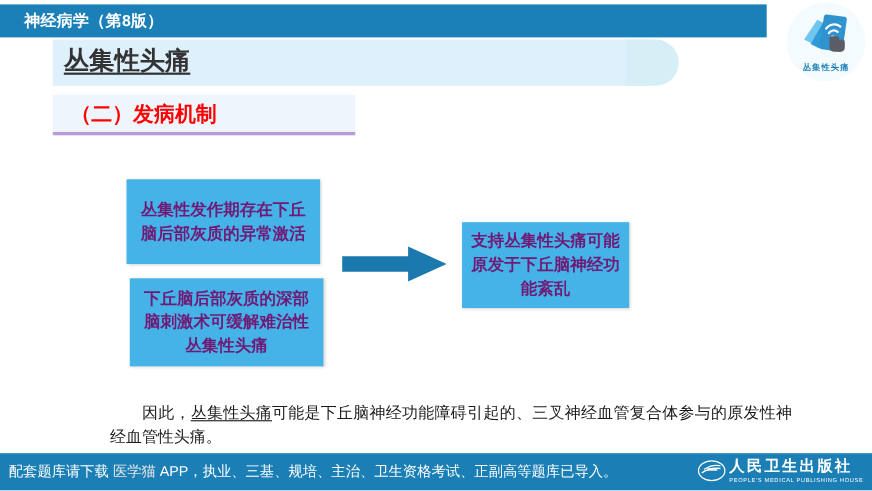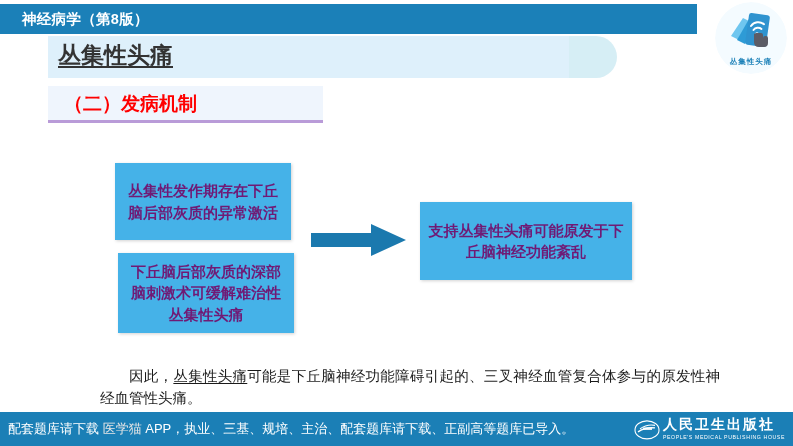--- a/index.html
+++ b/index.html
@@ -136,21 +136,21 @@
     text-align: center;
     display: flex;
     align-items: center;
     justify-content: center;
     box-sizing: border-box;
     padding: 4px 6px;
     box-shadow: 1px 1px 3px rgba(0,0,0,0.18);
   }
   #flow-box-1 { left: 115px; top: 163px; width: 176px; height: 77px; }
   #flow-box-2 { left: 118px; top: 253px; width: 176px; height: 80px; }
-  #flow-box-3 { left: 420px; top: 202px; width: 212px; height: 78px; }
+  #flow-box-3 { left: 420px; top: 202px; width: 152px; height: 78px; }
 
   
   #flow-arrow {
     position: absolute;
     left: 311px;
     top: 222px;
     width: 95px;
     height: 36px;
   }
 
@@ -186,21 +186,21 @@
     font-size: 13px;
     white-space: nowrap;
   }
   #footer-text .hl { color: #e5e5e5; }
   #publisher-logo {
     position: absolute;
     right: 8px;
     top: 50%;
     transform: translateY(-50%);
     display: flex;
-    align-items: flex-end;
+    align-items: flex-start;
     gap: 3px;
   }
   #publisher-logo .pl-cn {
     color: #ffffff;
     font-size: 14px;
     font-weight: bold;
     font-family: "Liberation Serif", "DejaVu Serif", serif;
     letter-spacing: 2px;
     line-height: 1;
   }
@@ -255,21 +255,21 @@
   <polygon points="0,11 60,11 60,2 95,18 60,34 60,25 0,25" fill="#1B79AE"></polygon>
 </svg>
 
 <div class="flow-box" id="flow-box-3">
   <span>支持丛集性头痛可能原发于下丘脑神经功能紊乱</span>
 </div>
 
 <p id="body-paragraph"><span>因此，</span><span class="u">丛集性头痛</span><span>可能是下丘脑神经功能障碍引起的、三叉神经血管复合体参与的原发性神经血管性头痛。</span></p>
 
 <div id="footer-bar">
-  <span id="footer-text"><span>配套题库请下载 </span><span class="hl">医学猫</span><span> APP，执业、三基、规培、主治、配套题库请下载、正副高等题库已导入。</span></span>
+  <span id="footer-text"><span>配套题库请下载 </span><span class="hl">医学猫</span><span> APP，执业、三基、规培、主治、卫生资格考试、正副高等题库已导入。</span></span>
 
   <div id="publisher-logo">
     <svg width="26" height="20" viewBox="0 0 26 20">
       <ellipse cx="13" cy="10" rx="12" ry="9" fill="none" stroke="#ffffff" stroke-width="1.1"></ellipse>
       <path d="M4 12 q7 -5 17 -4" fill="none" stroke="#ffffff" stroke-width="1.3"></path>
       <path d="M6 9 q7 -5 15 -3.5" fill="none" stroke="#ffffff" stroke-width="1.1"></path>
       <rect x="9" y="7.5" width="9" height="2.6" fill="#ffffff" opacity="0.85"></rect>
     </svg>
     <div>
       <div class="pl-cn">人民卫生出版社</div>

